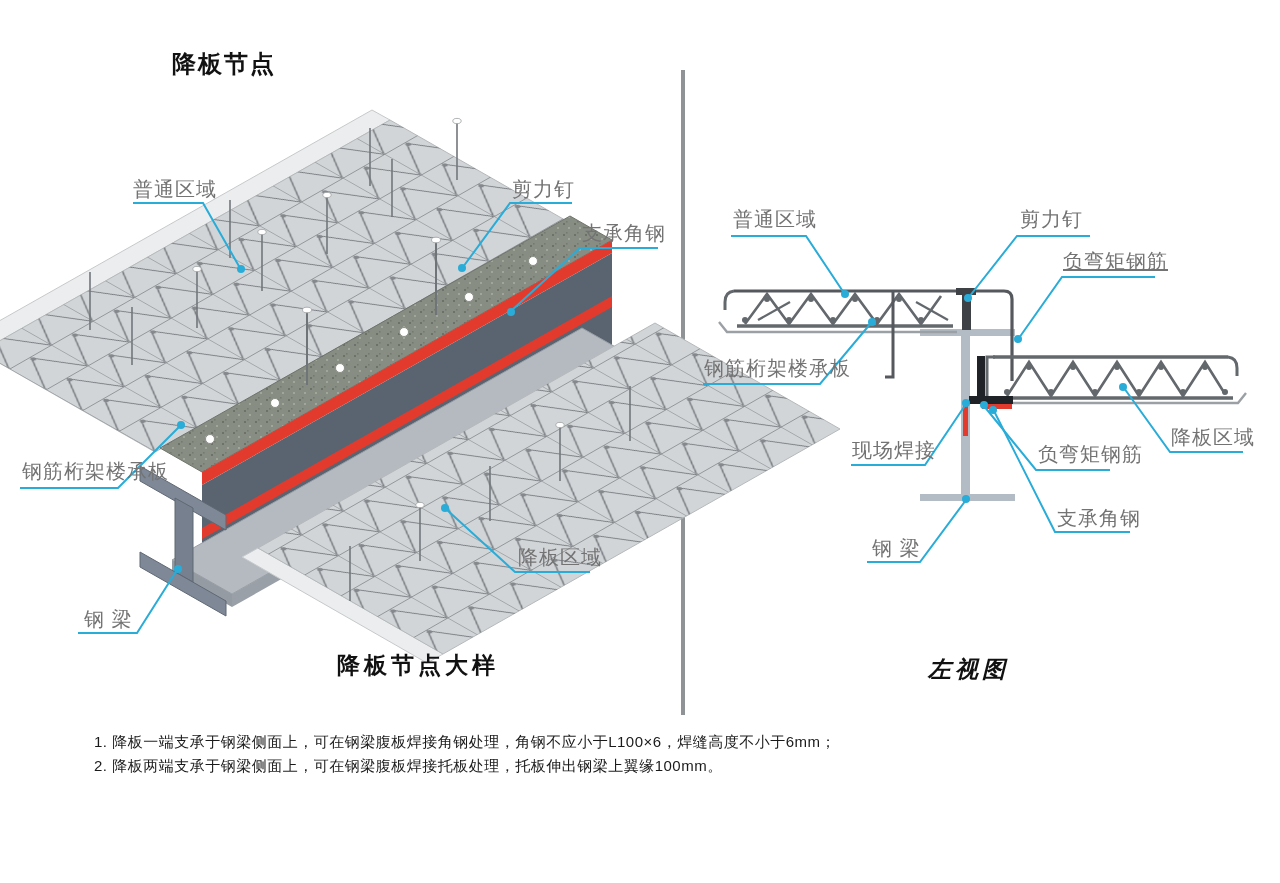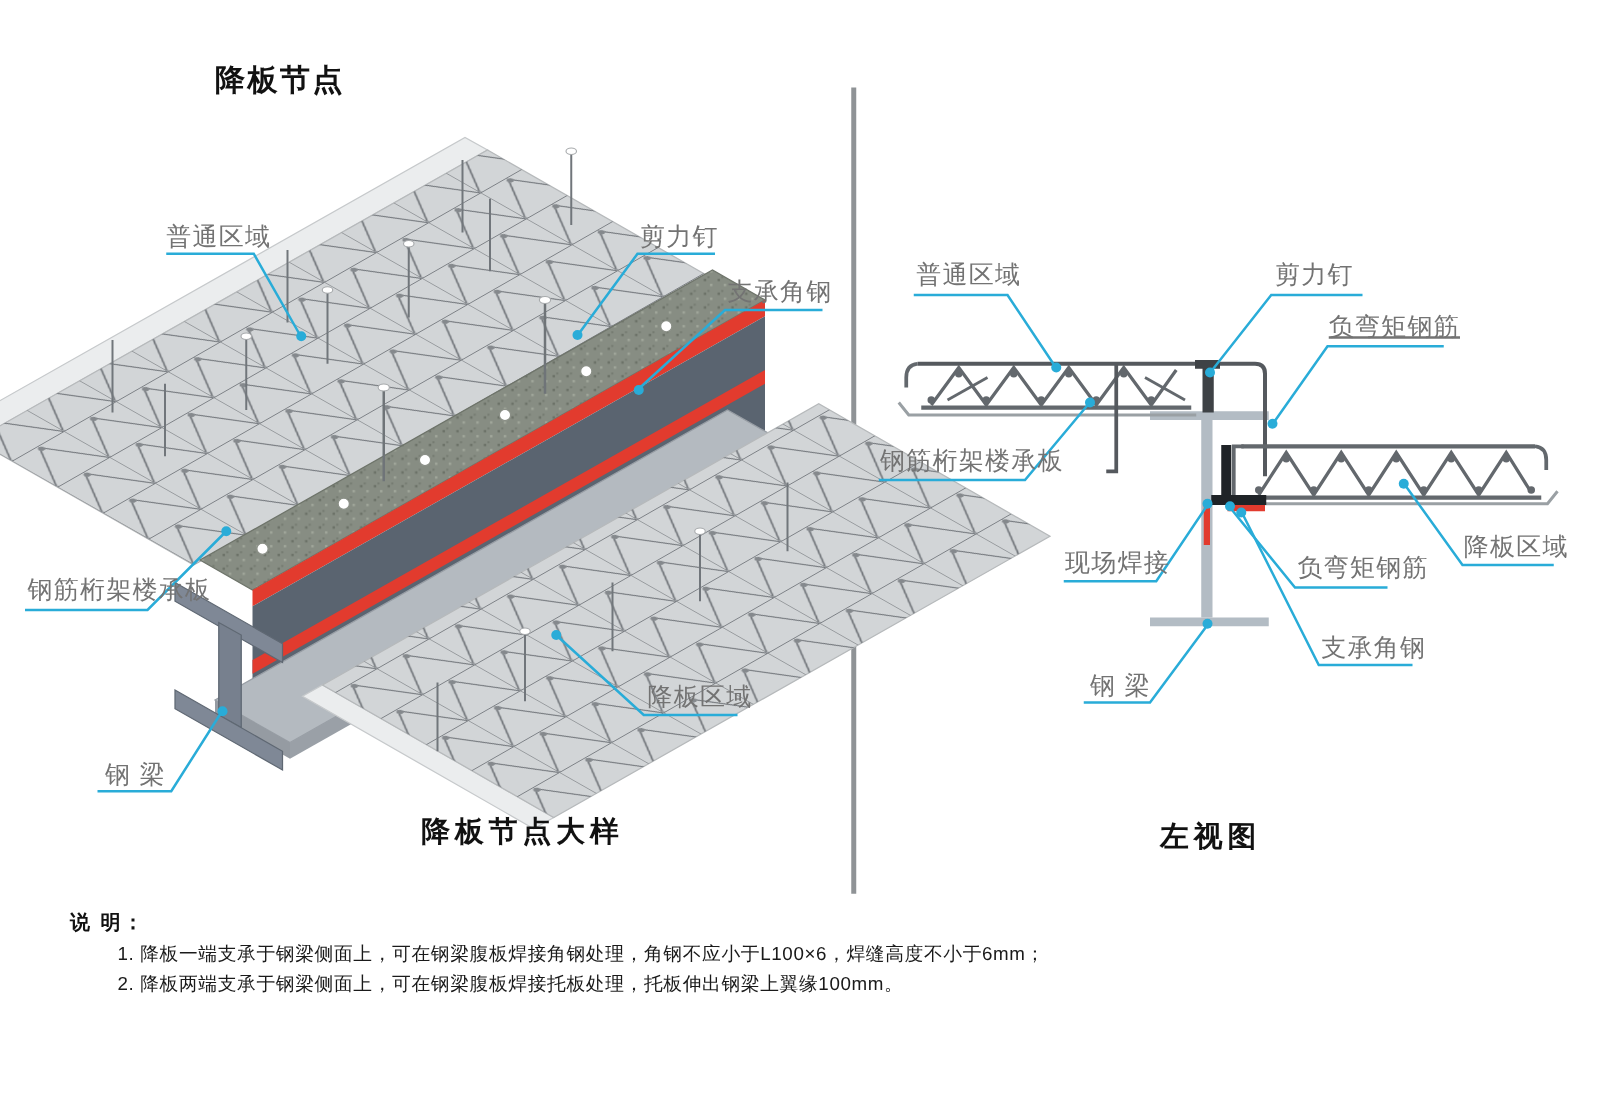--- a/index.html
+++ b/index.html
@@ -239,19 +239,18 @@
 
 <div class="lbl" style="left:733px;top:206px;">普通区域</div>
 <div class="lbl" style="left:1020px;top:206px;">剪力钉</div>
 <div class="lbl" style="left:1063px;top:248px;text-decoration:underline;">负弯矩钢筋</div>
 <div class="lbl" style="left:704px;top:355px;">钢筋桁架楼承板</div>
 <div class="lbl" style="left:852px;top:437px;">现场焊接</div>
 <div class="lbl" style="left:1038px;top:441px;">负弯矩钢筋</div>
 <div class="lbl" style="left:1171px;top:424px;">降板区域</div>
 <div class="lbl" style="left:1057px;top:505px;">支承角钢</div>
 <div class="lbl" style="left:872px;top:535px;">钢 梁</div>
-<div class="caption" style="left:928px;top:654px;">左视图</div>
+<div class="caption" style="left:928px;top:654px;font-style:italic;">左视图</div>
 
 <div class="notes">
-  <div class="notes-head">说 明：</div>
   <div class="note-line">1. 降板一端支承于钢梁侧面上，可在钢梁腹板焊接角钢处理，角钢不应小于L100×6，焊缝高度不小于6mm；</div>
   <div class="note-line">2. 降板两端支承于钢梁侧面上，可在钢梁腹板焊接托板处理，托板伸出钢梁上翼缘100mm。</div>
 </div>
 
 </body></html>

